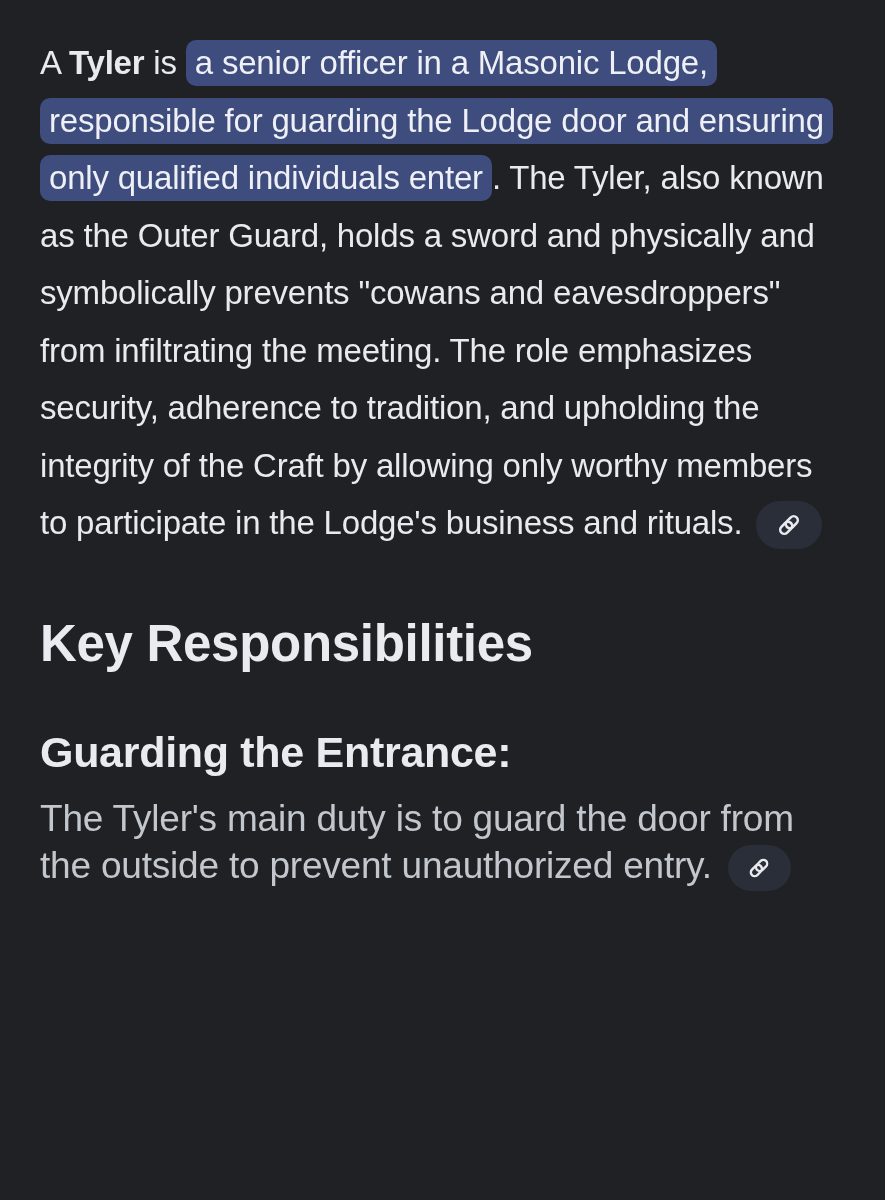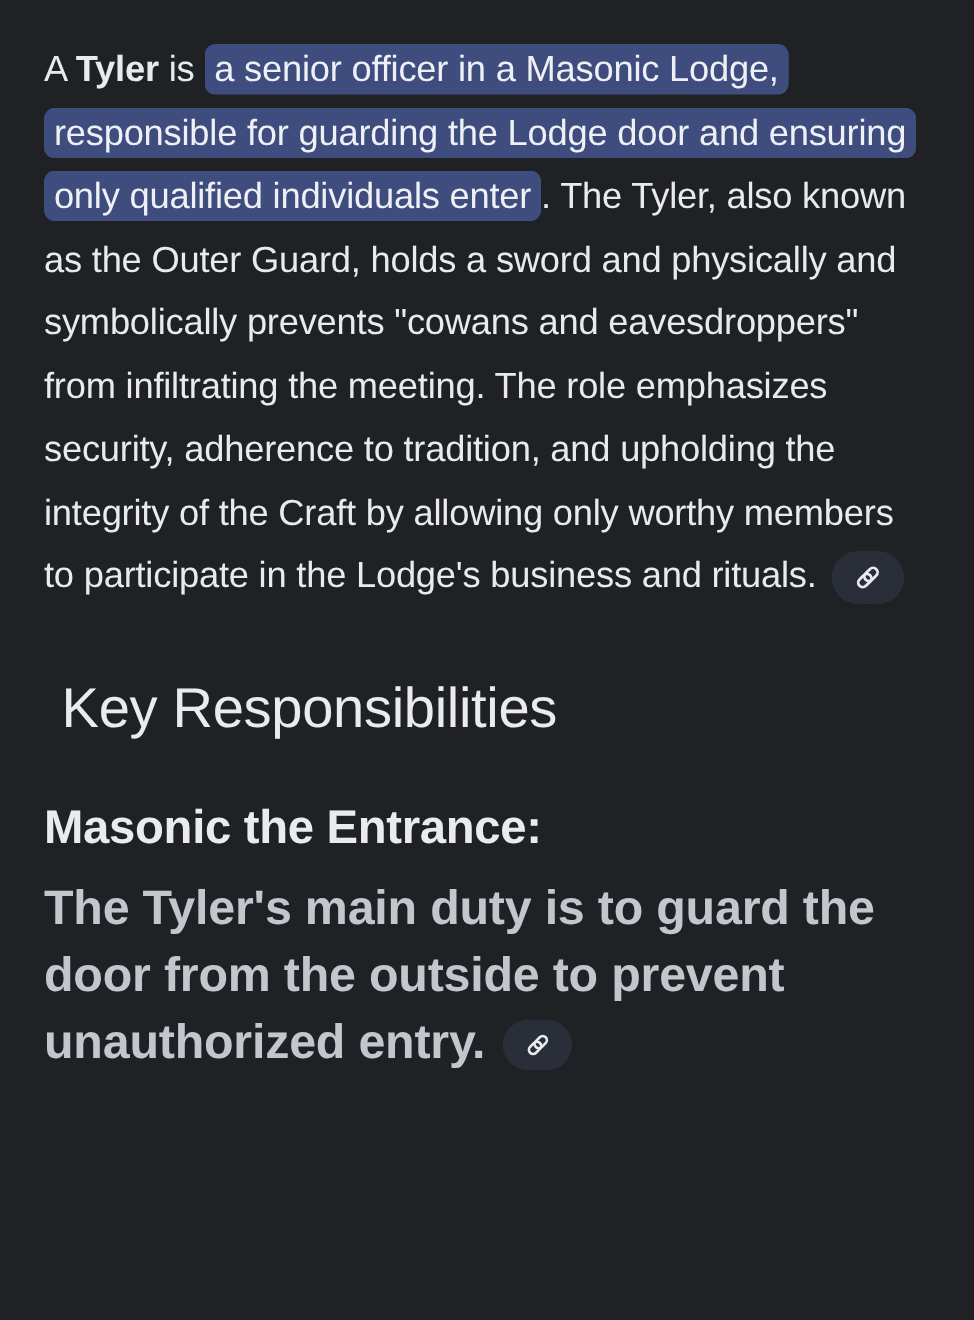--- a/index.html
+++ b/index.html
@@ -47,39 +47,39 @@
     background:var(--pill-bg);
     border:none;
     vertical-align:middle;
     margin-left:14px;
     cursor:pointer;
   }
   .pill svg{display:block;}
   .section-heading{
     font-size:51px;
     line-height:60px;
-    font-weight:400;
+    font-weight:700;
     color:var(--heading);
     letter-spacing:-0.3px;
-    margin:0 0 52px 16px;
+    margin:0 0 52px 0;
   }
   .subsection-title{
     font-size:43px;
     line-height:52px;
     font-weight:700;
     color:var(--heading);
     letter-spacing:-0.3px;
     margin:0 0 17px 0;
   }
   .subsection-body{
-    font-size:44px;
-    line-height:61px;
+    font-size:37px;
+    line-height:47px;
     letter-spacing:-0.2px;
     color:var(--text-secondary);
-    font-weight:700;
+    font-weight:400;
   }
   .subsection-body .pill{
     width:63px;
     height:46px;
     margin-left:16px;
   }
 </style>
 </head>
 <body>
 
@@ -92,21 +92,21 @@
               <rect x="2.8" y="8.5" width="11.6" height="7" rx="3.5"></rect>
               <rect x="9.6" y="8.5" width="11.6" height="7" rx="3.5"></rect>
             </g>
           </svg>
         </span>
       </button></p>
 
   <h2 class="section-heading">Key Responsibilities</h2>
 
   <div>
-    <h3 class="subsection-title">Masonic the Entrance:</h3>
+    <h3 class="subsection-title">Guarding the Entrance:</h3>
     <p class="subsection-body"><span>The Tyler's main duty is to guard the door from the outside to prevent unauthorized entry.</span><button class="pill">
           <span>
             <svg width="26" height="26" viewBox="0 0 24 24" fill="none" stroke="#e8eaed" stroke-width="2.2" stroke-linecap="round" stroke-linejoin="round">
               <g transform="rotate(-45 12 12)">
                 <rect x="2.8" y="8.5" width="11.6" height="7" rx="3.5"></rect>
                 <rect x="9.6" y="8.5" width="11.6" height="7" rx="3.5"></rect>
               </g>
             </svg>
           </span>
         </button></p>

